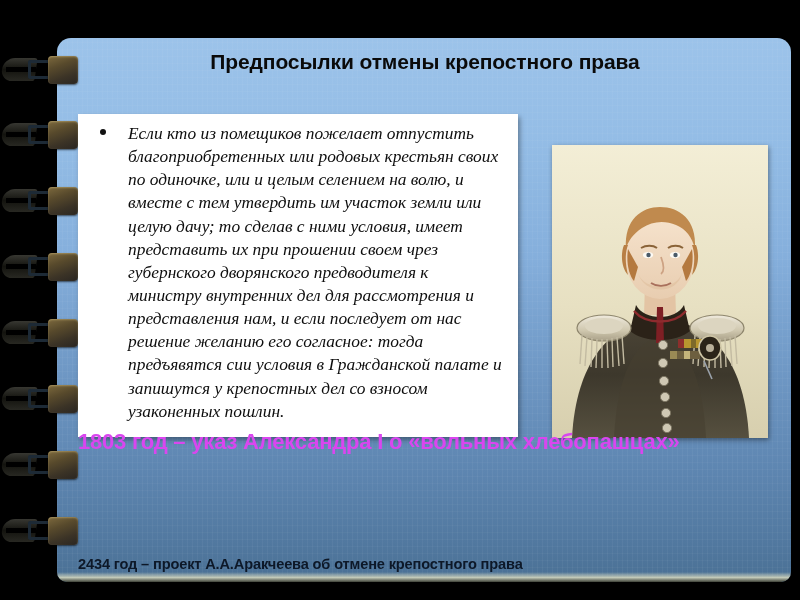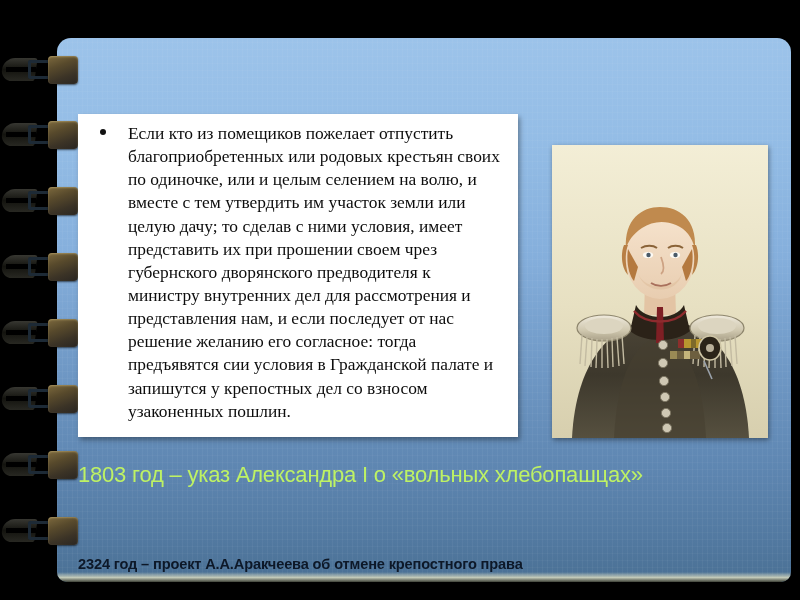--- a/index.html
+++ b/index.html
@@ -138,20 +138,21 @@
     left: 78px;
     top: 114px;
     width: 440px;
     height: 323px;
     background: #ffffff;
     box-shadow: 2px 3px 5px rgba(0,0,0,0.35);
     padding: 8px 12px 8px 14px;
   }
   #quote-list {
     list-style: none;
+    font-style: italic;
   }
   #quote-item {
     position: relative;
     padding-left: 36px;
     font-family: "Liberation Serif", serif;
     font-size: 17.4px;
     line-height: 1.33;
     color: #0d0d0d;
     text-align: left;
   }
@@ -179,25 +180,25 @@
   #portrait-canvas {
     position: absolute;
     inset: 0;
     background: radial-gradient(ellipse at 50% 30%, #f2ecd2 0%, #e6dfc2 55%, #d3cbab 100%);
   }
 
   
   #line-1803 {
     position: absolute;
     left: 78px;
-    top: 462px;
+    top: 429px;
     width: 700px;
     font-size: 22px;
-    font-weight: normal;
-    color: #bef264;
+    font-weight: bold;
+    color: #d946ef;
     white-space: nowrap;
     letter-spacing: -0.2px;
   }
   #line-1816 {
     position: absolute;
     left: 78px;
     top: 490px;
     width: 700px;
     font-size: 14.6px;
     font-weight: bold;
@@ -269,20 +270,21 @@
       <div class="ring-wire"></div>
       <div class="ring-head"></div>
     </div>
   <div class="ring" style="top:516px">
       <div class="ring-back"></div>
       <div class="ring-gap"></div>
       <div class="ring-wire"></div>
       <div class="ring-head"></div>
     </div>
 
+  <div id="title">Предпосылки отмены крепостного права</div>
 
   <div id="quote-card">
     <ul id="quote-list">
       <li id="quote-item">
         <span class="bullet"></span>
         <span>Если кто из помещиков пожелает отпустить благоприобретенных или родовых крестьян своих по одиночке, или и целым селением на волю, и вместе с тем утвердить им участок земли или целую дачу; то сделав с ними условия, имеет представить их при прошении своем чрез губернского дворянского предводителя к министру внутренних дел для рассмотрения и представления нам, и если последует от нас решение желанию его согласное: тогда предъявятся сии условия в Гражданской палате и запишутся у крепостных дел со взносом узаконенных пошлин.</span>
       </li>
     </ul>
   </div>
 
@@ -398,15 +400,15 @@
           <circle cx="114" cy="268" r="4.6"></circle>
           <circle cx="115" cy="283" r="4.6"></circle>
         </g>
 
         <rect x="0" y="0" width="216" height="293" fill="none"></rect>
       </svg>
     </div>
   </div>
 
   <div id="line-1803">1803 год – указ Александра I о «вольных хлебопашцах»</div>
-  <div id="line-1818">2324 год – проект А.А.Аракчеева об отмене  крепостного права</div>
+  <div id="line-1818">2434 год – проект А.А.Аракчеева об отмене  крепостного права</div>
 
 </div>
 
 </body></html>

